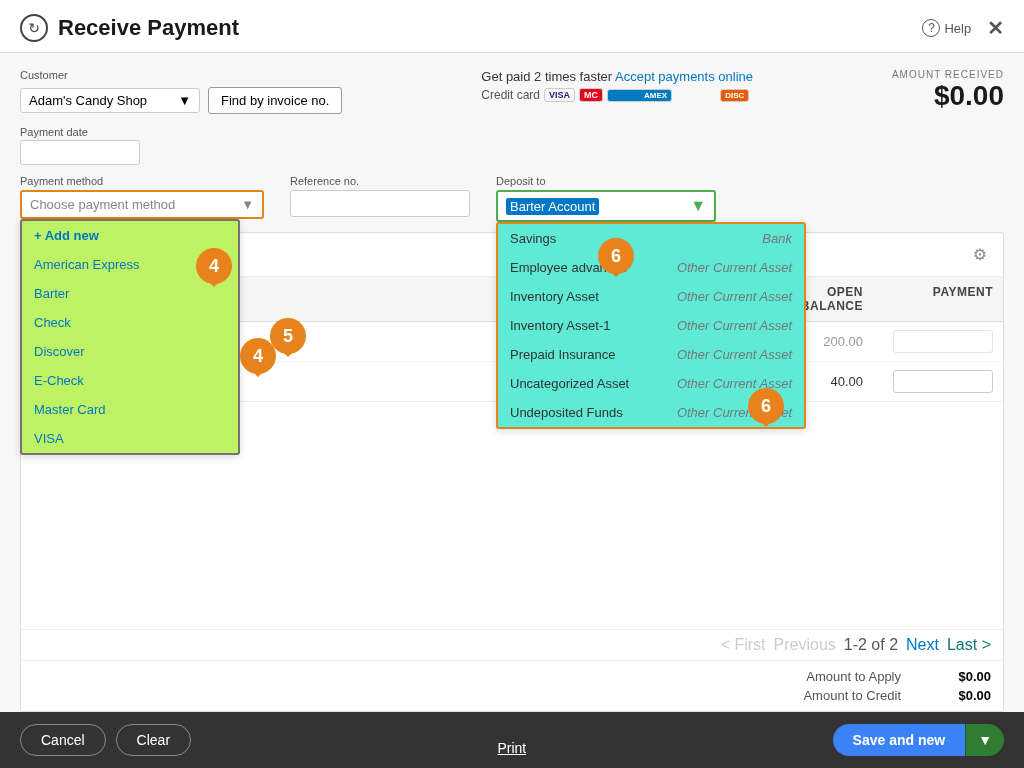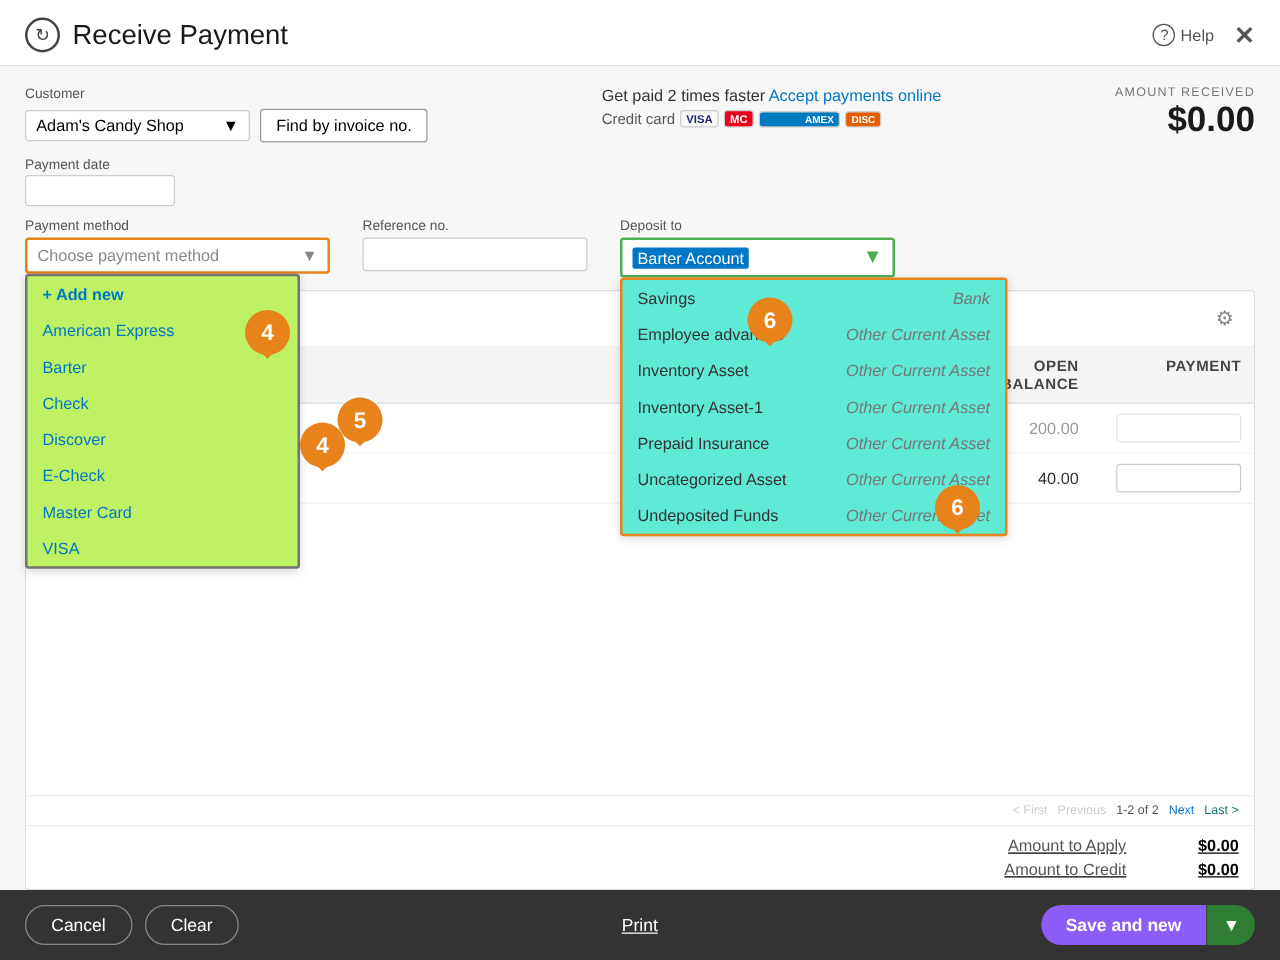--- a/index.html
+++ b/index.html
@@ -4,21 +4,21 @@
   <style>
     * { box-sizing: border-box; margin: 0; padding: 0; }
     body { font-family: Arial, sans-serif; font-size: 13px; background: #f0f0f0; width: 1024px; height: 768px; overflow: hidden; position: relative; }
 
     .modal { background: #fff; width: 1024px; height: 768px; display: flex; flex-direction: column; position: relative; }
 
     
     .header { background: #fff; padding: 14px 20px 10px; border-bottom: 1px solid #e0e0e0; display: flex; align-items: center; justify-content: space-between; }
     .header-left { display: flex; align-items: center; gap: 10px; }
     .header-icon { width: 28px; height: 28px; border-radius: 50%; border: 2px solid #444; display: flex; align-items: center; justify-content: center; font-size: 14px; color: #444; }
-    .header-title { font-size: 22px; font-weight: normal; color: #1a1a1a; }
+    .header-title { font-size: 22px; font-weight: bold; color: #1a1a1a; }
     .header-right { display: flex; align-items: center; gap: 16px; }
     .help-btn { display: flex; align-items: center; gap: 4px; color: #555; font-size: 13px; cursor: pointer; }
     .close-btn { font-size: 20px; color: #555; cursor: pointer; font-weight: bold; }
 
     
     .content { flex: 1; overflow: hidden; display: flex; flex-direction: column; padding: 16px 20px 0; background: #f7f7f7; }
 
     
     .top-bar { display: flex; align-items: flex-start; justify-content: space-between; margin-bottom: 12px; }
     .customer-section { display: flex; flex-direction: column; gap: 4px; }
@@ -28,21 +28,21 @@
     .find-invoice-btn { border: 1px solid #999; border-radius: 3px; background: #fff; padding: 5px 12px; font-size: 13px; cursor: pointer; }
 
     .promo-section { text-align: center; }
     .promo-text { font-size: 13px; color: #333; margin-bottom: 4px; }
     .promo-link { color: #0077c5; text-decoration: none; }
     .card-icons { display: flex; gap: 4px; align-items: center; margin-top: 4px; }
     .card-icon { border: 1px solid #ccc; border-radius: 3px; padding: 1px 4px; font-size: 9px; font-weight: bold; }
     .visa-icon { color: #1a1f71; }
     .mc-icon { color: #eb001b; }
     .amex-icon { color: #007bc1; padding-left: 36px; }
-    .disc-icon { color: #e65c00; }
+    .disc-icon { color: #e65c00; margin-left: 44px; }
 
     .amount-section { text-align: right; }
     .amount-label { font-size: 10px; color: #777; letter-spacing: 1px; text-transform: uppercase; }
     .amount-value { font-size: 28px; font-weight: bold; color: #1a1a1a; }
 
     
     .payment-date-row { margin-bottom: 10px; }
     .date-input { border: 1px solid #ccc; border-radius: 3px; padding: 4px 8px; width: 120px; font-size: 13px; background: #fff; }
 
     
@@ -84,36 +84,36 @@
     .table-row { display: grid; grid-template-columns: 36px 1fr 130px 100px 100px 130px; border-bottom: 1px solid #f0f0f0; align-items: center; }
     .table-row.dimmed { opacity: 0.5; }
     .table-cell { padding: 8px 10px; font-size: 13px; color: #333; }
     .table-cell.right { text-align: right; }
     .table-cell a { color: #0077c5; text-decoration: none; }
     .table-cell .payment-input { border: 1px solid #ccc; border-radius: 3px; padding: 3px 6px; width: 100px; text-align: right; font-size: 13px; }
     .checkbox { width: 14px; height: 14px; border: 1px solid #999; border-radius: 2px; background: #fff; }
     .gear-icon { color: #888; font-size: 16px; cursor: pointer; padding: 4px; }
 
     
-    .pagination { display: flex; justify-content: flex-end; padding: 6px 12px; border-top: 1px solid #eee; font-size: 10px; color: #555; gap: 8px; }
+    .pagination { display: flex; justify-content: flex-end; padding: 6px 12px; border-top: 1px solid #eee; font-size: 16px; color: #555; gap: 8px; }
     .pagination .disabled { color: #ccc; }
 
     
     .summary { padding: 8px 12px; display: flex; flex-direction: column; align-items: flex-end; gap: 4px; border-top: 1px solid #eee; background: #fff; }
-    .summary-row { display: flex; gap: 20px; justify-content: flex-end; font-size: 13px; text-decoration: underline; }
+    .summary-row { display: flex; gap: 20px; justify-content: flex-end; font-size: 13px; }
     .summary-label { color: #555; }
     .summary-value { font-weight: bold; width: 70px; text-align: right; }
 
     
-    .footer { background: #333; padding: 12px 20px; display: flex; align-items: center; justify-content: space-between; }
+    .footer { background: #333; padding: 12px 20px; display: flex; align-items: flex-end; justify-content: space-between; }
     .footer-left { display: flex; gap: 10px; }
     .footer-btn { border: 1px solid #888; border-radius: 20px; padding: 7px 20px; font-size: 14px; color: #fff; background: transparent; cursor: pointer; }
     .footer-center { color: #fff; font-size: 14px; cursor: pointer; text-decoration: underline; }
     .footer-right { display: flex; gap: 0; }
-    .save-new-btn { background: #8b5cf6; color: #fff; border: none; border-radius: 20px 0 0 20px; padding: 8px 20px; font-size: 14px; cursor: pointer; font-weight: bold; }
+    .save-new-btn { background: #3b82f6; color: #fff; border: none; border-radius: 20px 0 0 20px; padding: 8px 20px; font-size: 14px; cursor: pointer; font-weight: bold; }
     .save-arrow-btn { background: #2e7d32; color: #fff; border: none; border-left: 1px solid #1b5e20; border-radius: 0 20px 20px 0; padding: 8px 12px; font-size: 14px; cursor: pointer; }
 
     
     .callout { position: absolute; width: 36px; height: 36px; border-radius: 50%; background: #e8821a; color: #fff; font-size: 18px; font-weight: bold; display: flex; align-items: center; justify-content: center; z-index: 200; }
     .callout::after { content: ''; position: absolute; bottom: -8px; left: 50%; transform: translateX(-50%); border: 5px solid transparent; border-top-color: #e8821a; }
   </style>
 </head>
 <body>
 
 <div class="modal">

